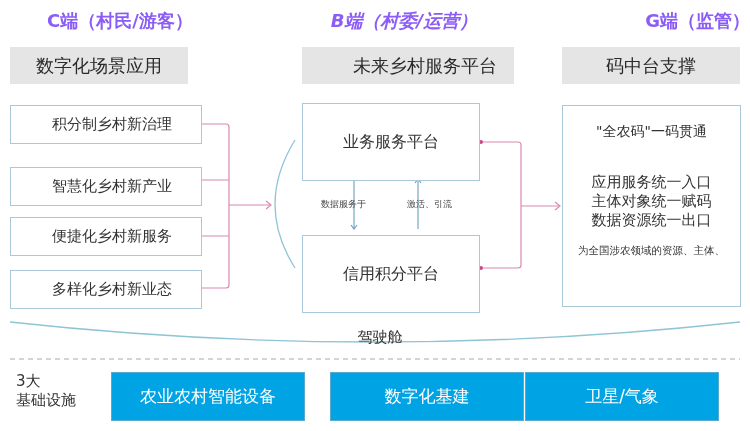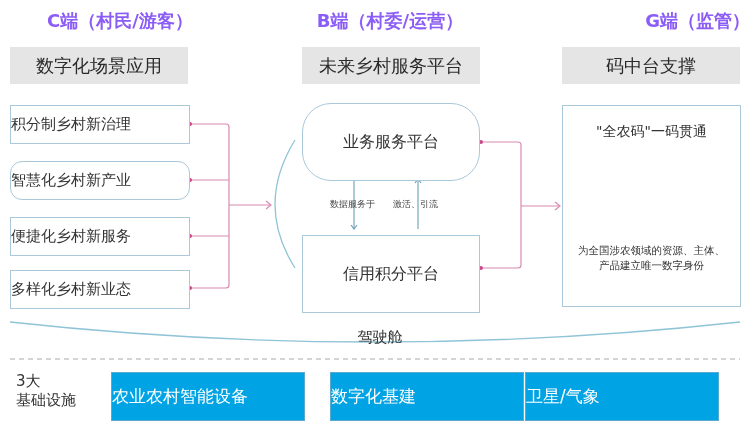--- a/index.html
+++ b/index.html
@@ -12,60 +12,60 @@
     .col-title {
       position: absolute; top: 8px; height: 26px; line-height: 26px;
       font-size: 18px; font-weight: bold; color: #8b5cf6; text-align: center;
     }
     .head-band {
       position: absolute; top: 47px; height: 37px; line-height: 37px;
       background: #e5e5e5; color: #2a2a2a; font-size: 18px; text-align: center;
     }
     .c-item {
       position: absolute; left: 10px; width: 178px; height: 37px; line-height: 37px;
-      border: 1px solid #a9c8d9; background: #fff; 
-      font-size: 15px; color: #333;
+      border: 1px solid #a9c8d9; background: #fff; text-align: center;
+      font-size: 15px; color: #333; padding-left: 12px;
     }
     .b-box {
       position: absolute; left: 302px; width: 176px; height: 76px;
       border: 1px solid #a9c8d9; background: #fff; text-align: center;
       font-size: 16px; color: #333; display: flex; align-items: center; justify-content: center;
     }
     .g-box {
       position: absolute; left: 562px; top: 105px; width: 177px; height: 200px;
       border: 1px solid #a9c8d9; background: #fff; text-align: center; color: #333;
     }
     .g-line1 { position: absolute; top: 17px; left: 0; right: 0; font-size: 14px; }
     .g-lines { position: absolute; top: 67px; left: 0; right: 0; font-size: 15px; line-height: 19px; }
     .g-note { position: absolute; top: 137px; left: 0; right: 0; font-size: 10.5px; line-height: 15px; }
     .small-label { position: absolute; font-size: 9px; color: #444; white-space: nowrap; }
     .infra-box {
       position: absolute; top: 372px; height: 47px; line-height: 47px;
-      background: #00a3e4; color: #fff; font-size: 17px; 
+      background: #00a3e4; color: #fff; font-size: 17px; text-align: center;
       border: 1px solid #5aa9cf;
     }
     .infra-label {
       position: absolute; left: 16px; top: 372px; width: 72px; text-align: left;
       font-size: 15px; line-height: 19px; color: #333;
     }
     .cockpit {
       position: absolute; left: 345px; top: 328px; width: 70px; text-align: center;
       font-size: 15px; font-weight: normal; color: #333; background: transparent;
     }
     svg.overlay { position: absolute; left: 0; top: 0; }
   </style>
 </head>
 <body>
 
 <div class="col-title" style="left:20px;width:200px;">C端（村民/游客）</div>
-<div class="col-title" style="left:290px;width:200px;">B端（村委/运营）</div>
+<div class="col-title" style="left:304px;width:200px;font-style:italic;">B端（村委/运营）</div>
 <div class="col-title" style="left:550px;width:200px;text-align:right;">G端（监管）</div>
 
 <div class="head-band" style="left:10px;width:178px;">数字化场景应用</div>
-<div class="head-band" style="left:302px;width:178px;">未来乡村服务平台</div>
+<div class="head-band" style="left:302px;width:178px;padding-left:34px;">未来乡村服务平台</div>
 <div class="head-band" style="left:562px;width:178px;">码中台支撑</div>
 
 <svg class="overlay" width="750" height="431" viewBox="0 0 750 431">
 
   <g fill="none" stroke="#d88ab0" stroke-width="1.2">
     <path d="M190 124 H226 Q229 124 229 127 V285 Q229 288 226 288 H190"></path>
     <path d="M190 180 H229"></path>
     <path d="M190 236 H229"></path>
     <path d="M229 205 H270"></path>
     <path d="M266 201 L271 205 L266 209"></path>
@@ -95,38 +95,42 @@
     <path d="M418 229 V179"></path>
     <path d="M415 183 L418 179 L421 183"></path>
   </g>
 
   <path d="M10 322 Q375 362 740 322" fill="none" stroke="#8fc4d6" stroke-width="1.3"></path>
 
   <line x1="10" y1="359" x2="740" y2="359" stroke="#aaaaaa" stroke-width="1" stroke-dasharray="5,4"></line>
 </svg>
 
 <div class="c-item" style="top:105px;">积分制乡村新治理</div>
-<div class="c-item" style="top:161px;border-radius:12px;">智慧化乡村新产业</div>
+<div class="c-item" style="top:167px;">智慧化乡村新产业</div>
 <div class="c-item" style="top:217px;">便捷化乡村新服务</div>
 <div class="c-item" style="top:270px;">多样化乡村新业态</div>
 
-<div class="b-box" style="top:103px;border-radius:29px;">
+<div class="b-box" style="top:103px;">
   <span>业务服务平台</span>
 </div>
 <div class="b-box" style="top:235px;">
   <span>信用积分平台</span>
 </div>
-<div class="small-label" style="left:330px;top:198px;">数据服务于</div>
-<div class="small-label" style="left:393px;top:198px;">激活、引流</div>
+<div class="small-label" style="left:321px;top:198px;">数据服务于</div>
+<div class="small-label" style="left:407px;top:198px;">激活、引流</div>
 
 <div class="g-box">
   <div class="g-line1">"全农码"一码贯通</div>
+  <div class="g-lines">
+    <div>应用服务统一入口</div>
+    <div>主体对象统一赋码</div>
+    <div>数据资源统一出口</div>
+  </div>
   <div class="g-note">
     <div>为全国涉农领域的资源、主体、</div>
-    <div>产品建立唯一数字身份</div>
   </div>
 </div>
 
 <div class="cockpit">驾驶舱</div>
 
 <div class="infra-label">
   <div>3大</div>
   <div>基础设施</div>
 </div>
 <div class="infra-box" style="left:111px;width:192px;">农业农村智能设备</div>

